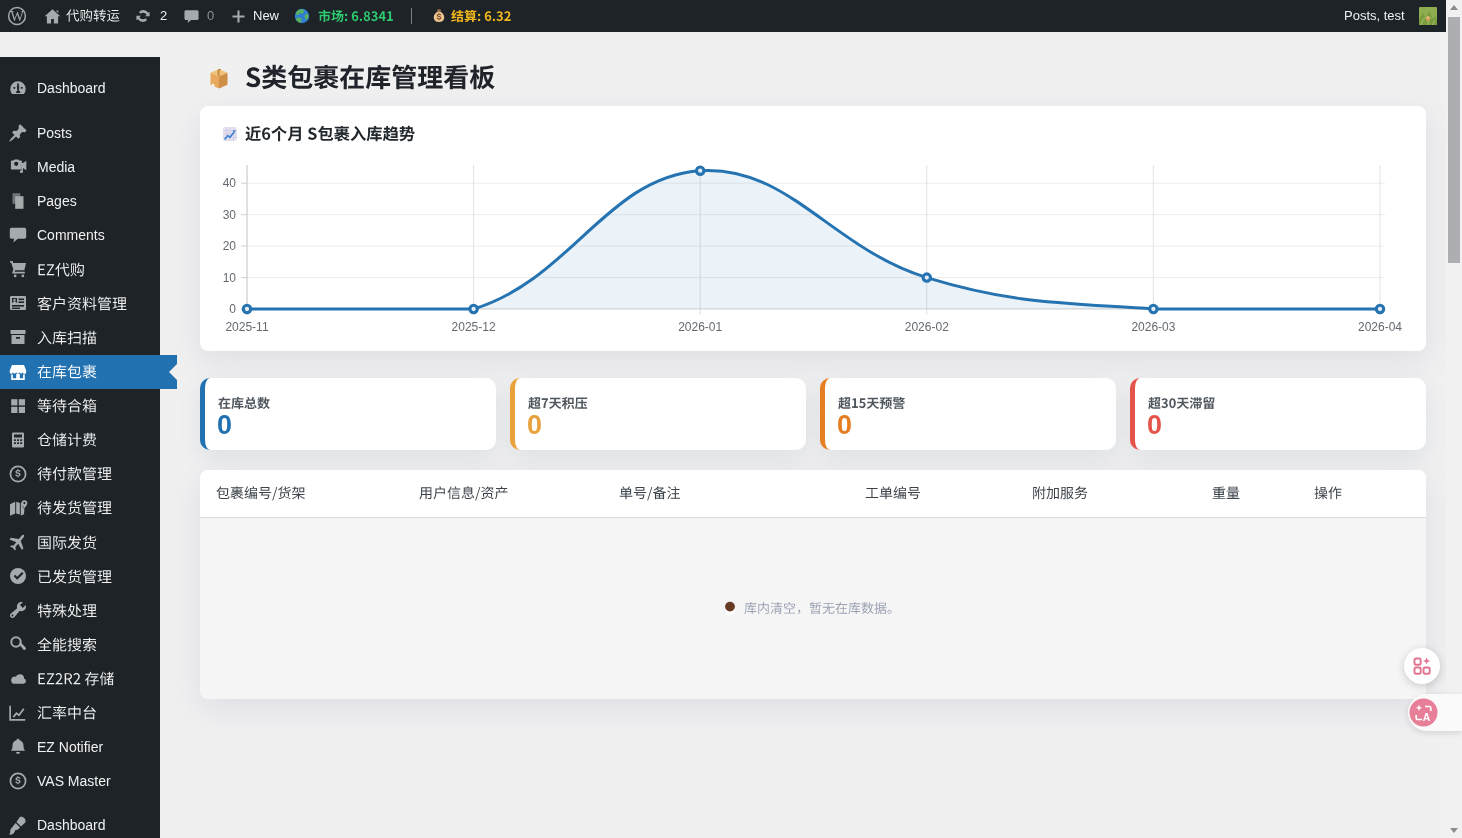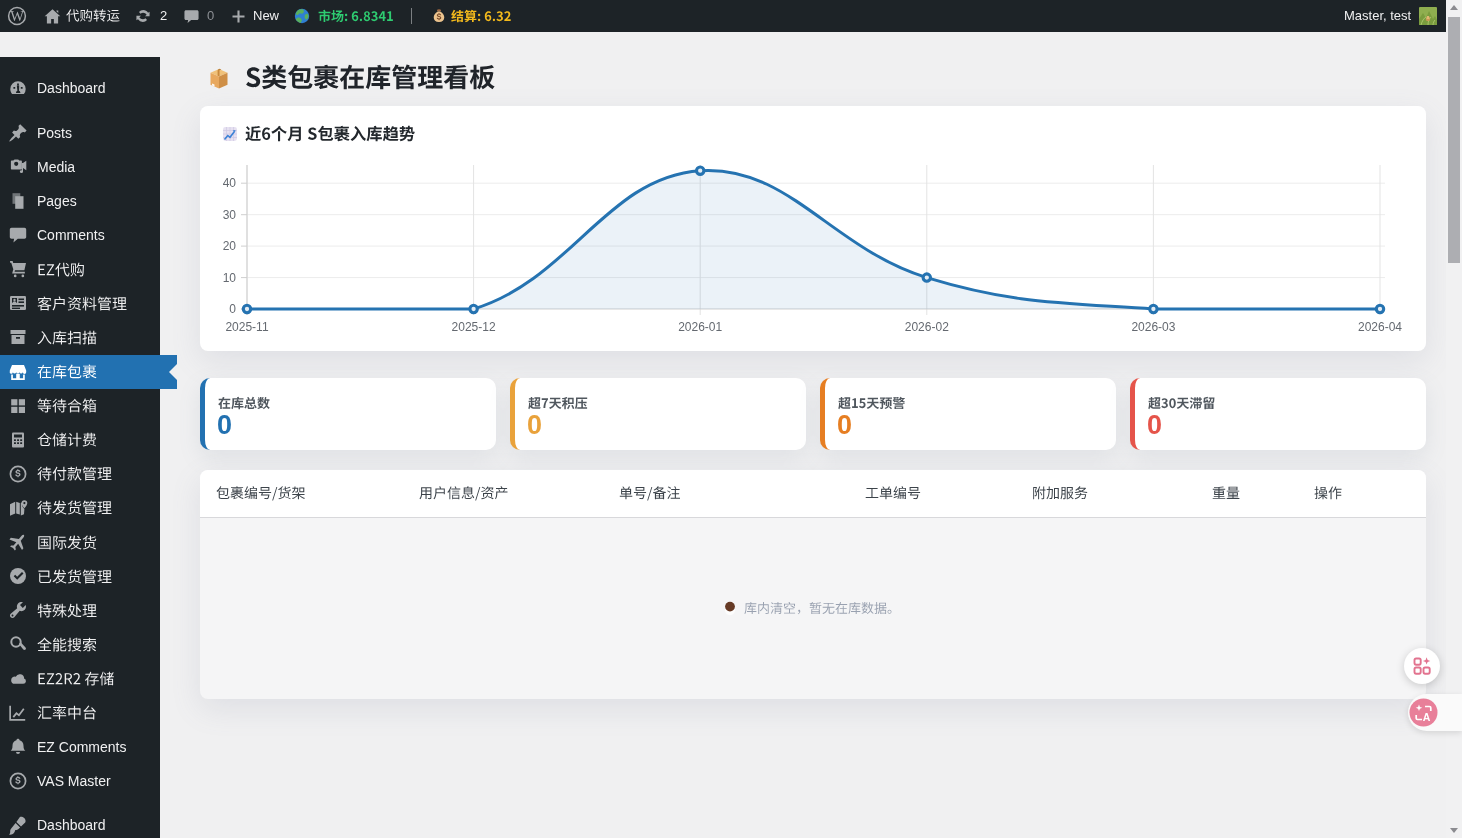--- a/index.html
+++ b/index.html
@@ -34,21 +34,21 @@
 <svg class="ic" style="left:294px;top:8px" width="16" height="16" viewBox="0 0 20 20">
 <circle cx="10" cy="10" r="9" fill="#2f7fd3"></circle>
 <path d="M6 2.2c2-.9 4.2-.8 5.8-.1L12.5 5l-2.3 2.2L7 6.5 4.8 8.8 2 8.2C2.5 5.5 4 3.2 6 2.2z" fill="#59b05e"></path>
 <path d="M13.5 8.5l3.8-1.2c.8 1.7.8 3.6.3 5.2l-2.4 2.1-1.9-2.4z" fill="#59b05e"></path>
 <path d="M5.5 11.5l3.2 1.2 1.2 3-1.5 3c-2.8-.4-5.2-2.3-6.3-4.9z" fill="#59b05e"></path>
   </svg>
 <div class="abtxt" style="left:160px;z-index:60;color:#f0f0f1">2</div>
 <div class="abtxt" style="left:207px;color:#8c8f94">0</div>
 <div class="abtxt" style="left:253px">New</div>
 <div class="abtxt" style="right:1462px"></div>
-<div class="abtxt" style="left:1344px">Master, test</div>
+<div class="abtxt" style="left:1344px">Posts, test</div>
 <div class="abs" style="left:411px;top:8px;width:1px;height:16px;background:rgba(240,240,241,.45)"></div>
 <svg class="ic" style="left:1419px;top:7px" width="18" height="18" viewBox="0 0 18 18">
 <rect width="18" height="18" rx="1" fill="#8fae4f"></rect>
 <path d="M0 12l4-6 3 5 3-7 4 8 2-3 2 4v5H0z" fill="#7a9c3e"></path>
 <path d="M2 18c1-4 3-7 5-8M9 18c0-3 1-6 3-8M14 18c0-2 1-4 2-5" stroke="#a9c46a" stroke-width="1" fill="none"></path>
 <circle cx="9" cy="12" r="2.2" fill="#c89a56"></circle>
     <path d="M8 9h2l.5 3h-3z" fill="#e0b873"></path>
   </svg>
 <svg class="ic" style="left:431px;top:8px" width="16" height="16" viewBox="0 0 20 20">
 <path d="M8 1.8h4l-1.4 2.6H9.4z" fill="#8a5a3b"></path>
@@ -236,21 +236,21 @@
       <path d="M4.6 13.6l3.7-4.5 2.5 2 4.3-5.8 1.4 1-5.4 7.3-2.5-2-2.6 3.2z" fill="#a7aaad"></path>
     </svg>
 <svg class="ct" style="left:37px;top:5.52px;" width="62" height="23" viewBox="0 -17.25 62 23">
       <path fill="#f0f0f1" d="M1.4 -11.5C2.3 -11 3.4 -10.2 3.9 -9.6L4.6 -10.5C4.1 -11 2.9 -11.8 2.1 -12.3ZM0.6 -7.4C1.5 -6.9 2.7 -6.1 3.3 -5.6L4 -6.5C3.4 -7 2.2 -7.7 1.3 -8.1ZM0.9 0.1 1.9 0.9C2.7 -0.4 3.7 -2.2 4.5 -3.7L3.6 -4.5C2.8 -2.8 1.7 -1 0.9 0.1ZM14 -11.7H5.2V0.4H14.3V-0.7H6.3V-10.6H14ZM27.4 -9.6C26.9 -9 26 -8.2 25.3 -7.7L26.1 -7.2C26.8 -7.6 27.7 -8.4 28.4 -9.1ZM15.8 -5.1 16.4 -4.2C17.4 -4.6 18.6 -5.3 19.8 -5.9L19.6 -6.8C18.2 -6.1 16.8 -5.4 15.8 -5.1ZM16.3 -9C17.1 -8.5 18.1 -7.7 18.5 -7.2L19.4 -7.9C18.8 -8.4 17.9 -9.1 17 -9.6ZM25.2 -6.1C26.2 -5.5 27.5 -4.6 28.1 -4L28.9 -4.7C28.3 -5.3 27 -6.1 25.9 -6.7ZM15.8 -3V-2H21.9V1.2H23.1V-2H29.2V-3H23.1V-4.3H21.9V-3ZM21.5 -12.4C21.8 -12.1 22 -11.6 22.2 -11.2H16.1V-10.2H21.6C21.1 -9.5 20.6 -8.9 20.4 -8.7C20.2 -8.4 20 -8.2 19.8 -8.2C19.9 -7.9 20 -7.5 20.1 -7.2C20.3 -7.3 20.6 -7.4 22.4 -7.5C21.6 -6.8 21 -6.2 20.7 -6C20.2 -5.6 19.8 -5.3 19.5 -5.2C19.6 -5 19.7 -4.5 19.8 -4.3C20.1 -4.4 20.6 -4.5 24.5 -4.9C24.7 -4.6 24.9 -4.3 25 -4L25.9 -4.5C25.5 -5.1 24.8 -6.2 24.1 -7L23.3 -6.6C23.5 -6.4 23.8 -6 24 -5.7L21.3 -5.5C22.7 -6.5 24 -7.8 25.2 -9.2L24.3 -9.8C24 -9.3 23.6 -8.9 23.2 -8.5L21.3 -8.4C21.8 -8.9 22.3 -9.6 22.7 -10.2H29.1V-11.2H23.5C23.3 -11.7 23 -12.3 22.6 -12.7ZM36.9 -12.6V-9.9H31.4V-2.8H32.6V-3.7H36.9V1.2H38.1V-3.7H42.4V-2.9H43.5V-9.9H38.1V-12.6ZM32.6 -4.8V-8.8H36.9V-4.8ZM42.4 -4.8H38.1V-8.8H42.4ZM47.7 -5.1V1.2H48.8V0.4H56.1V1.2H57.3V-5.1ZM48.8 -0.7V-4H56.1V-0.7ZM46.9 -6.4C47.5 -6.6 48.4 -6.6 57 -7.1C57.4 -6.6 57.7 -6.2 57.9 -5.8L58.9 -6.5C58.1 -7.8 56.3 -9.6 54.9 -10.9L54 -10.3C54.7 -9.7 55.5 -8.9 56.2 -8.1L48.5 -7.7C49.8 -9 51.1 -10.5 52.4 -12.2L51.2 -12.7C50 -10.8 48.3 -8.9 47.7 -8.4C47.2 -7.9 46.9 -7.6 46.5 -7.5C46.6 -7.2 46.8 -6.6 46.9 -6.4Z"></path>
     </svg>
 </div>
 <div class="mi" style="top:729.6px;">
 <svg class="ic" style="left:8px;top:7.05px" width="20" height="20" viewBox="0 0 20 20">
       <path d="M10 1.8c.8 0 1.5.6 1.6 1.4 2.5.7 3.9 2.7 3.9 5.6 0 3.1.7 4.2 1.8 5H2.7c1.1-.8 1.8-1.9 1.8-5 0-2.9 1.4-4.9 3.9-5.6.1-.8.8-1.4 1.6-1.4zM8 15h4a2 2 0 1 1-4 0z" fill="#a7aaad"></path>
     </svg>
-<span class="lbl">EZ Comments</span>
+<span class="lbl">EZ Notifier</span>
 </div>
 <div class="mi" style="top:763.7px;">
 <svg class="ic" style="left:8px;top:7.05px" width="20" height="20" viewBox="0 0 20 20">
       <circle cx="10" cy="10" r="7.6" fill="none" stroke="#a7aaad" stroke-width="1.7"></circle>
       <path d="M10 4.9c1.7 0 2.9 1 3 2.4h-1.8c-.1-.6-.6-1-1.3-1-.7 0-1.2.4-1.2.9 0 .5.4.8 1.5 1 2 .4 2.9 1.1 2.9 2.5 0 1.3-1 2.2-2.5 2.4v1h-1.2v-1c-1.6-.2-2.7-1.1-2.8-2.5h1.8c.1.7.7 1.1 1.6 1.1.8 0 1.3-.4 1.3-.9 0-.6-.5-.8-1.7-1.1-1.8-.4-2.7-1.1-2.7-2.4 0-1.2 1-2.1 2.4-2.3v-1h1.2z" fill="#a7aaad" transform="scale(.82) translate(2.2,2.2)"></path>
     </svg>
 <span class="lbl">VAS Master</span>
 </div>
 <div class="mi" style="top:807.8px;">
 <svg class="ic" style="left:8px;top:7.05px" width="20" height="20" viewBox="0 0 20 20">

